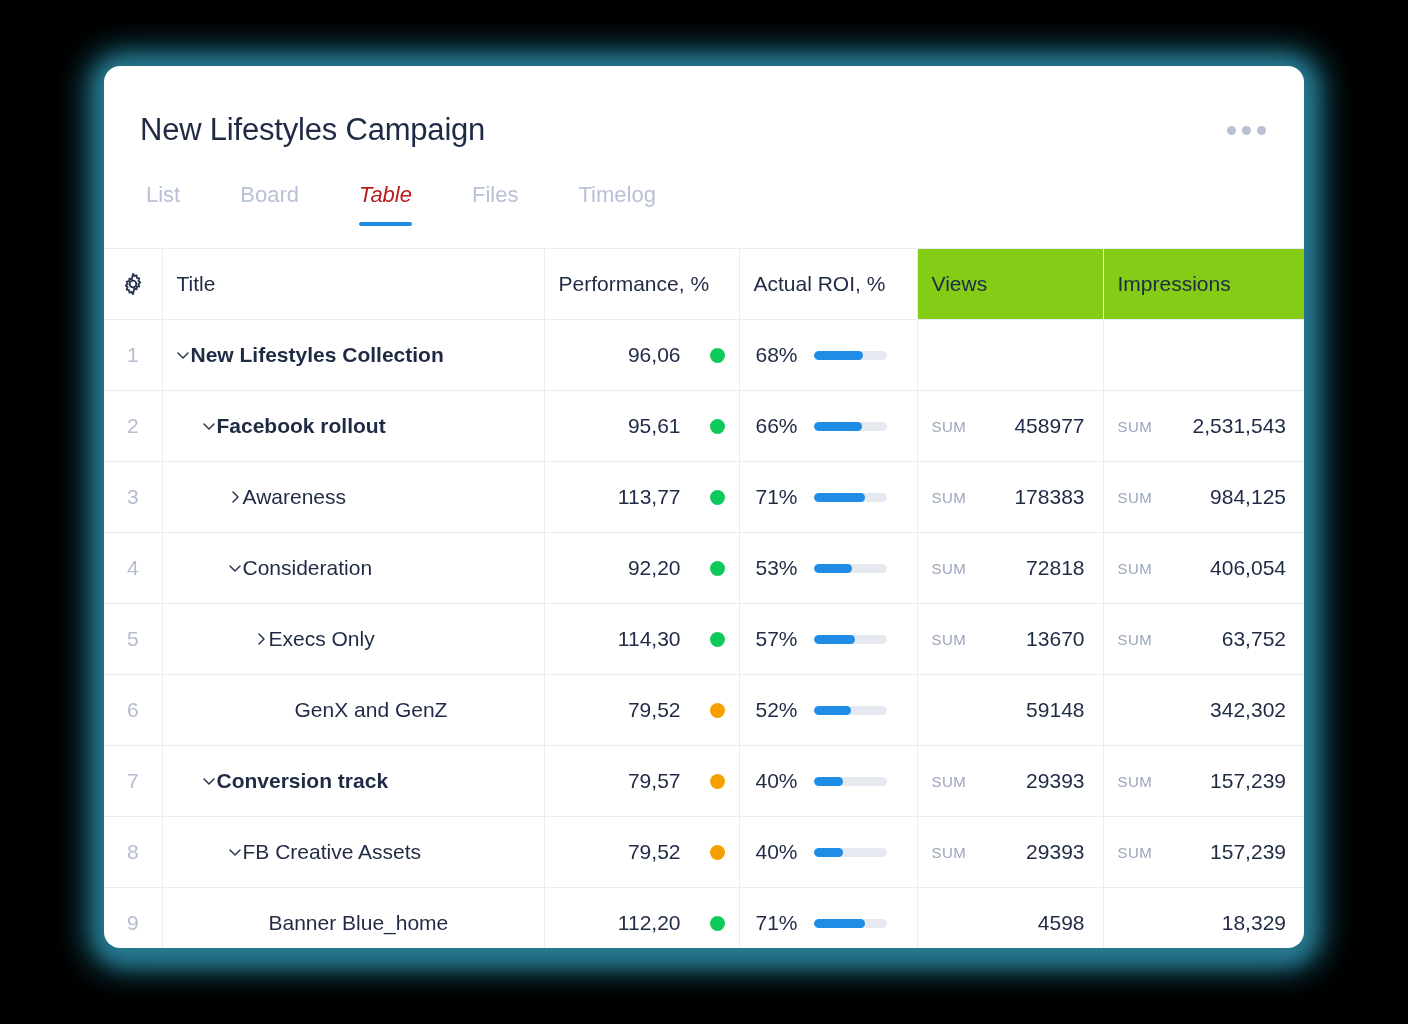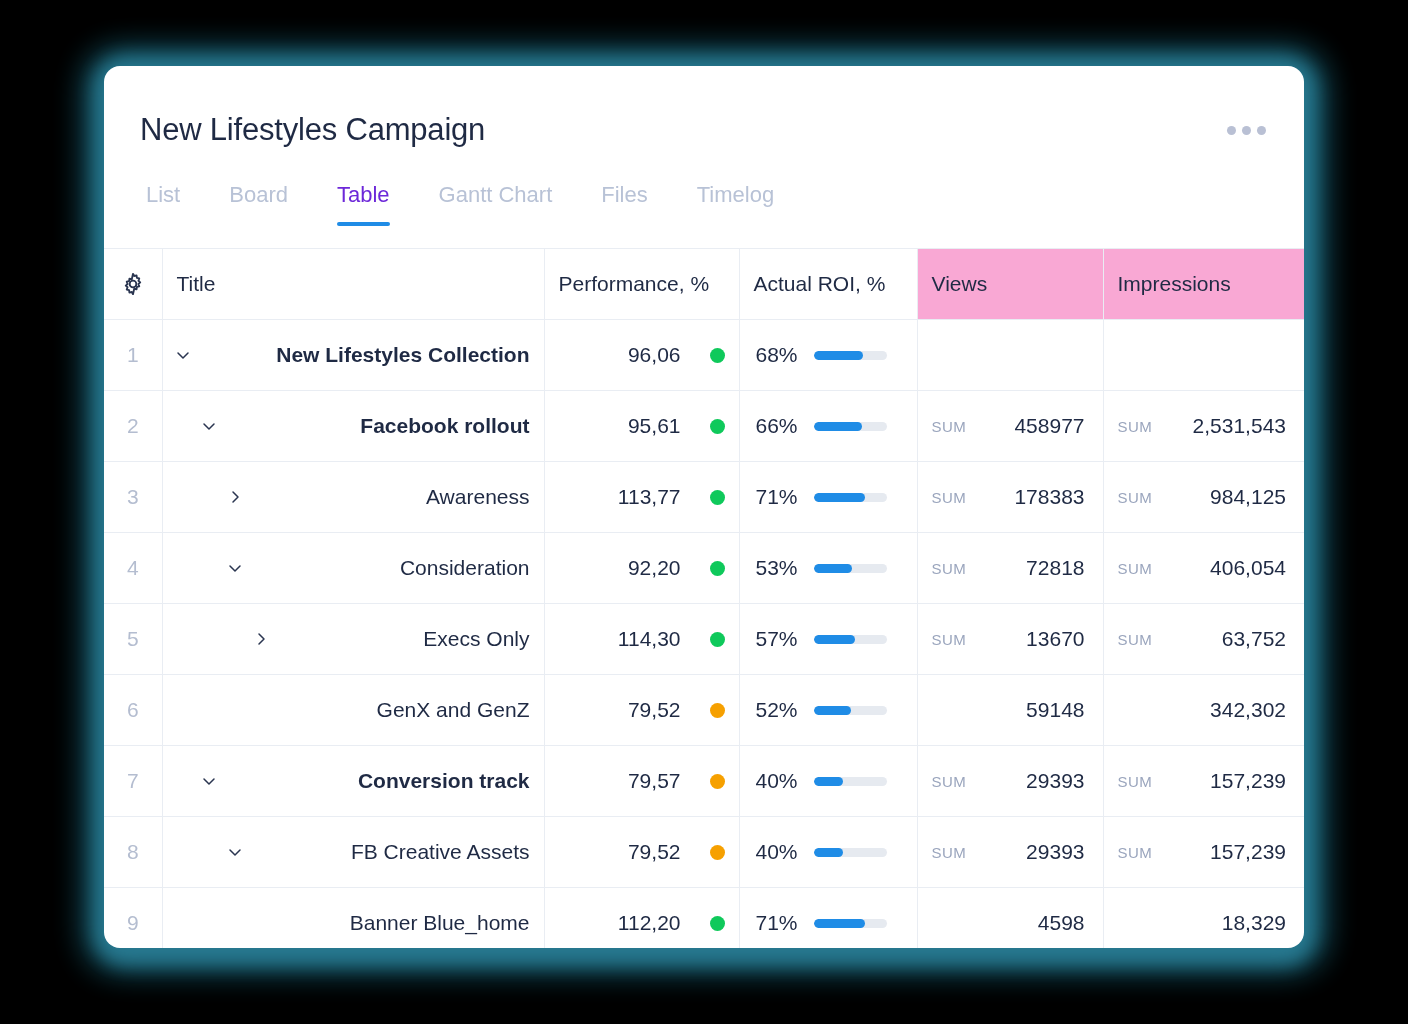--- a/index.html
+++ b/index.html
@@ -89,32 +89,32 @@
     border-radius: 50%;
     background: #b9c0d4;
   }
 
   .tabs {
     position: absolute;
     left: 36px;
     top: 116px;
     display: flex;
     align-items: center;
-    gap: 5px;
+    gap: 16px;
   }
   .tab {
     position: relative;
     font-size: 22px;
     color: #b8c2d6;
     padding: 0 22px 18px 22px;
     cursor: pointer;
     white-space: nowrap;
   }
   .tab:first-child { padding-left: 6px; }
-  .tab.active { color: #6d28d9; }
+  .tab.active { color: #b91c1c; font-style: italic; }
   .tab.active::after {
     content: "";
     position: absolute;
     left: 22px;
     right: 22px;
     bottom: 0;
     height: 4px;
     border-radius: 2px;
     background: #1f8ce6;
   }
@@ -144,43 +144,41 @@
   }
   .tbl th:last-child, .tbl td:last-child { border-right: none; }
 
   thead th {
     font-weight: 400;
     color: #6b7894;
     text-align: left;
     height: 66px;
     background: #fff;
   }
-  thead th.hl { background: #f9a8d4; }
+  thead th.hl { background: #84cc16; }
 
   .gear-cell { text-align: center; padding: 0; }
   .gear {
     display: inline-block;
     width: 26px; height: 26px;
     vertical-align: middle;
     cursor: pointer;
   }
 
   td.num {
     color: #b4bdd0;
     text-align: center;
     font-size: 21px;
     padding: 0;
   }
 
   td.title { padding-left: 12px; }
   .title-inner {
     display: flex;
     align-items: center;
-    gap: 10px;
-    justify-content: space-between;
   }
   .chev {
     flex: 0 0 auto;
     width: 16px;
     height: 16px;
     display: inline-flex;
     align-items: center;
     justify-content: center;
     cursor: pointer;
   }
@@ -261,21 +259,20 @@
       <div class="more-menu">
         <i></i>
         <i></i>
         <i></i>
       </div>
 
       <div class="tabs">
         <div class="tab">List</div>
         <div class="tab">Board</div>
         <div class="tab active">Table</div>
-        <div class="tab">Gantt Chart</div>
         <div class="tab">Files</div>
         <div class="tab">Timelog</div>
       </div>
     </div>
 
     <table class="tbl">
       <colgroup>
         <col class="c-num">
           <col class="c-title">
           <col class="c-perf">

